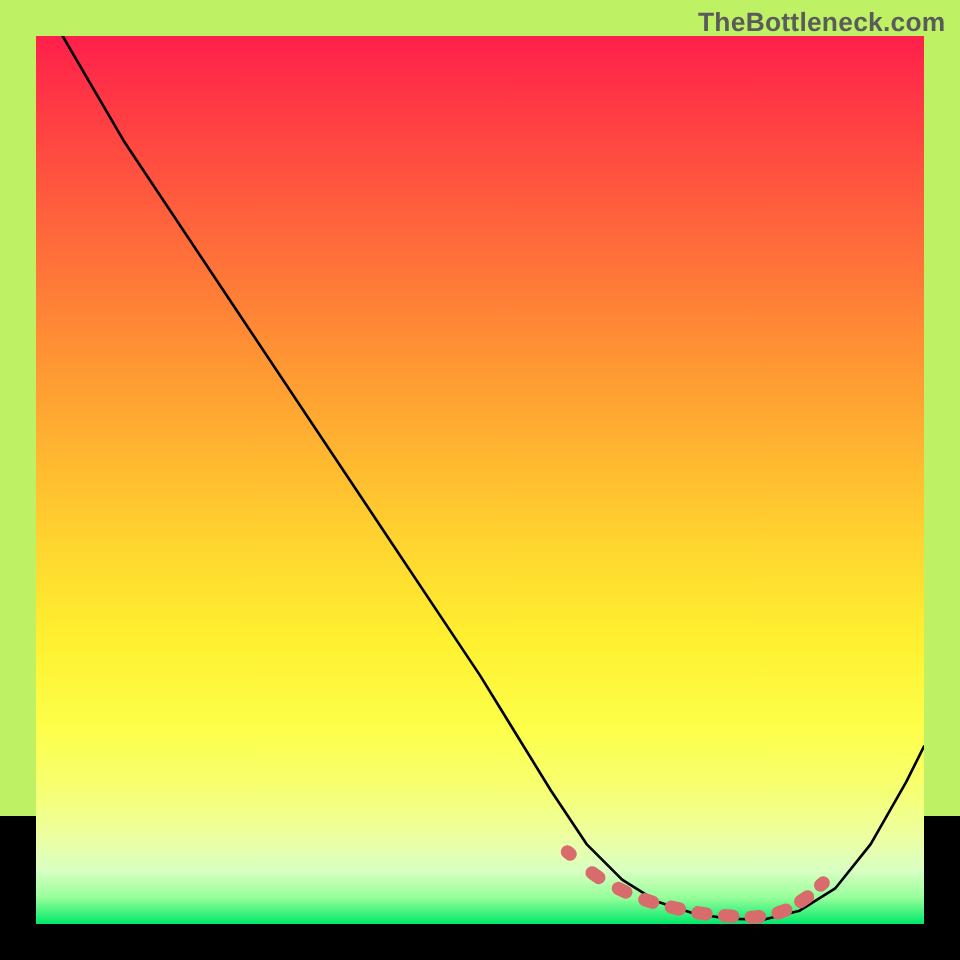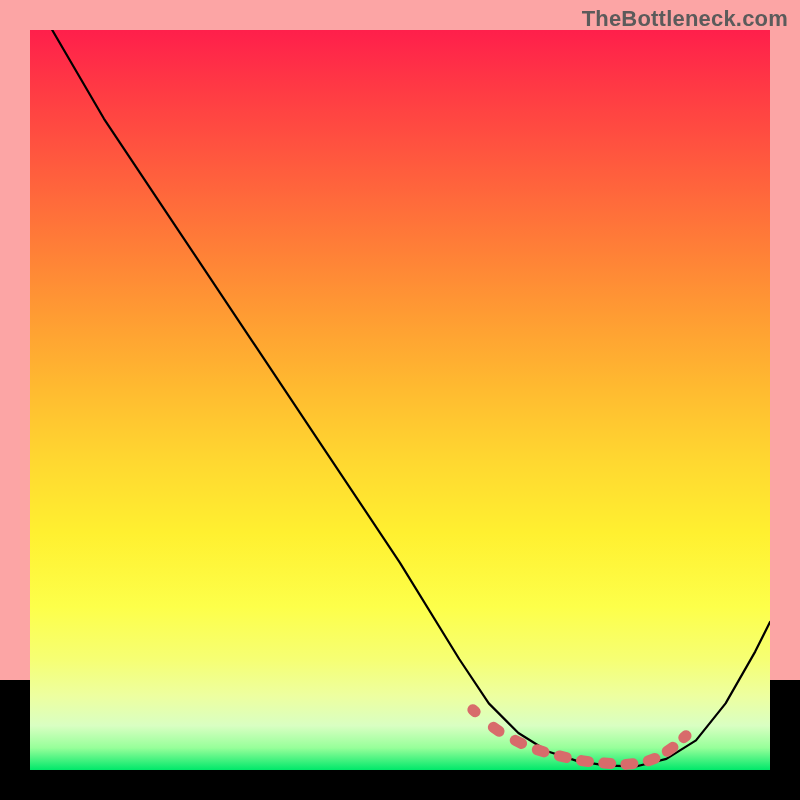--- a/index.html
+++ b/index.html
@@ -1,21 +1,21 @@
 <!DOCTYPE html>
 <html><head>
 <meta charset="utf-8">
 <style>
   * { margin: 0; padding: 0; box-sizing: border-box; }
   html, body { width: 800px; height: 800px; overflow: hidden; background: #000; }
   .container {
     width: 800px;
     height: 680px;
     position: relative;
-    background: #fca5a5;
+    background: #bef264;
   }
   .watermark {
     position: absolute;
     top: 6px;
     right: 12px;
     font-family: Arial, Helvetica, sans-serif;
     font-size: 22px;
     font-weight: 600;
     color: #5b5b5b;
     letter-spacing: 0.2px;

